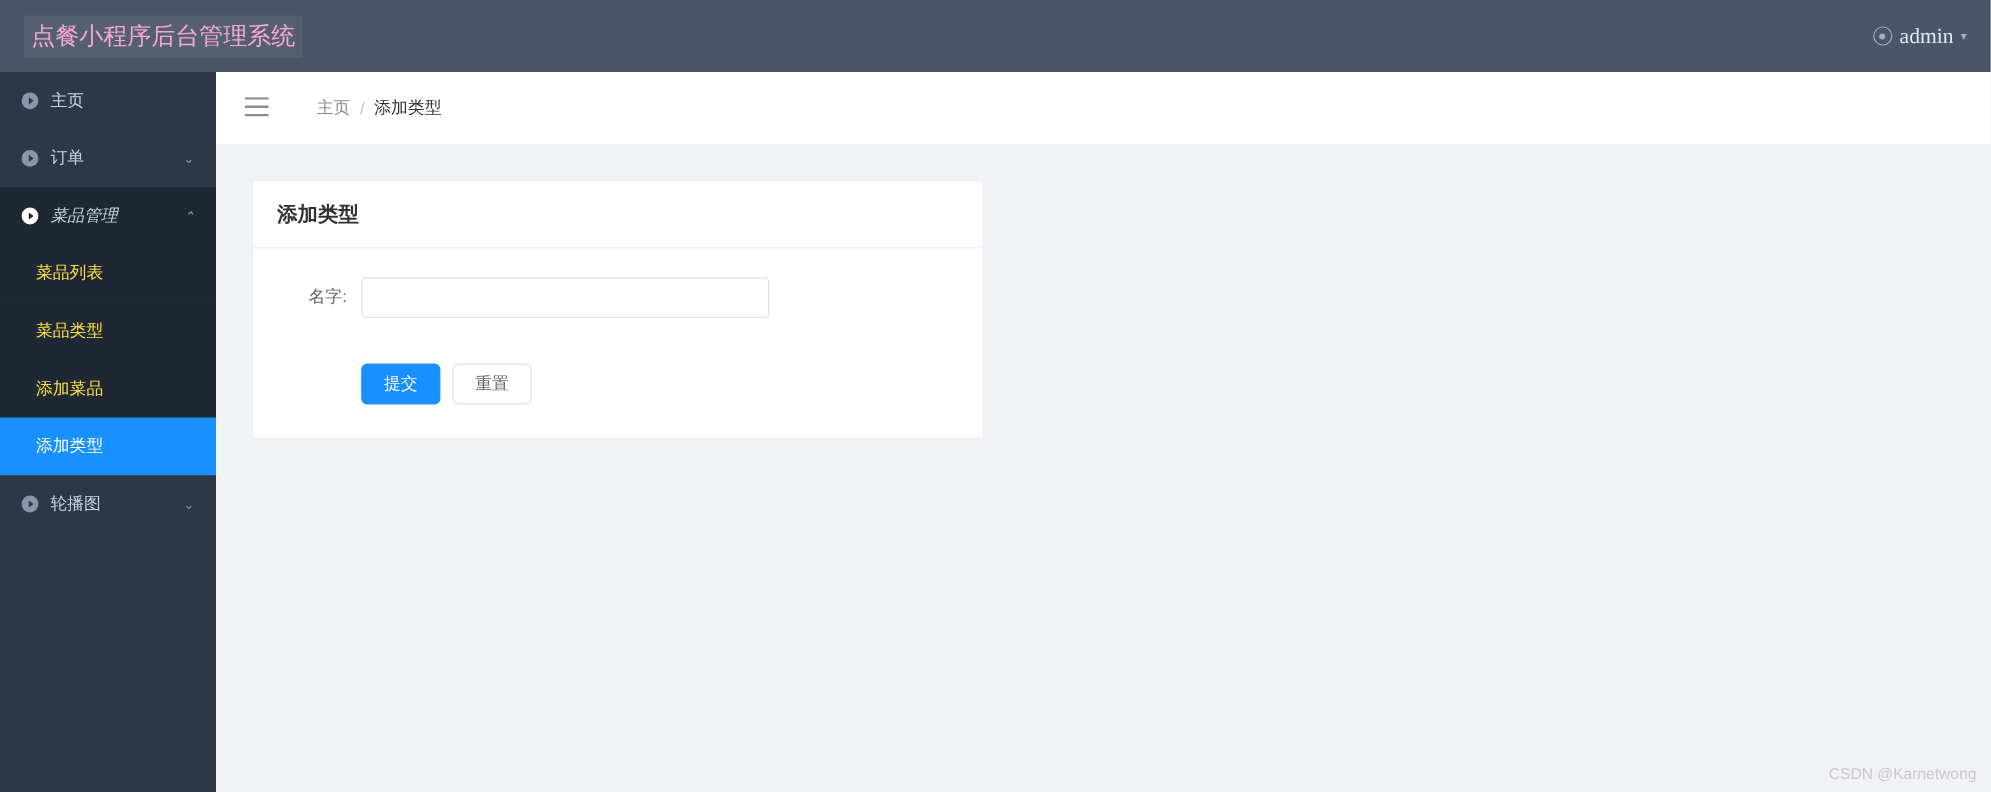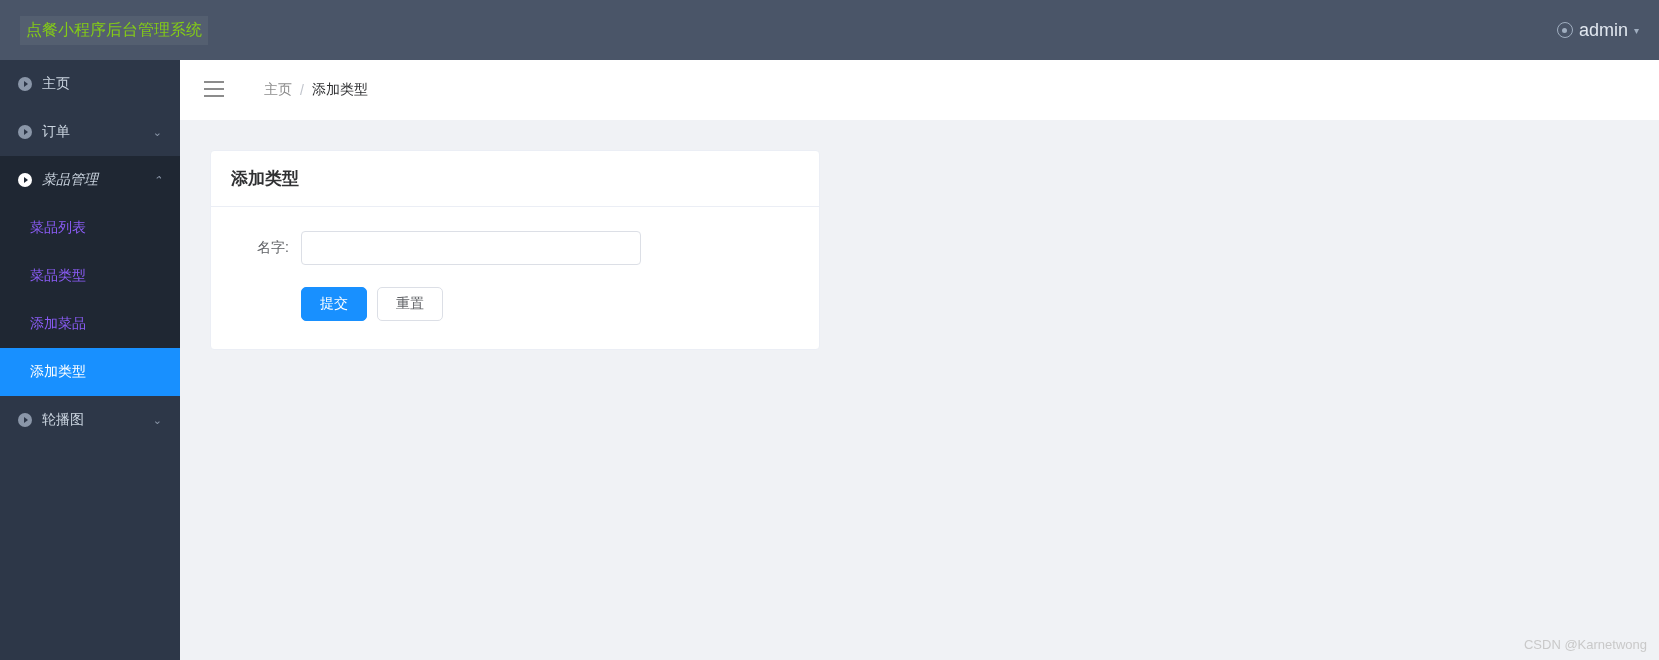--- a/index.html
+++ b/index.html
@@ -8,32 +8,33 @@
     .header {
       height: 60px;
       background: #4a5568;
       color: #fff;
       display: flex;
       align-items: center;
       justify-content: space-between;
       padding: 0 20px;
     }
     .header-title {
-      font-size: 16px;
-      color: #84cc16;
+      font-size: 20px;
+      color: #f9a8d4;
       background: rgba(255,255,255,0.06);
       padding: 4px 6px;
     }
     .header-user {
       display: flex;
       align-items: center;
       gap: 6px;
       color: #e2e8f0;
       cursor: pointer;
       font-size: 18px;
+      font-family: Liberation Serif, serif;
     }
     .header-user .caret { font-size: 10px; color: #a0aec0; }
     .user-icon {
       width: 16px; height: 16px; border-radius: 50%;
       border: 1.5px solid #a0aec0; display: inline-flex;
       align-items: center; justify-content: center;
     }
     .user-icon::after { content: ""; width: 5px; height: 5px; border-radius: 50%; background: #a0aec0; }
     
     .layout { display: flex; height: calc(100vh - 60px); }
@@ -56,21 +57,21 @@
     .menu-item.dark { background: #1f2733; font-style: italic; }
     .menu-item .arrow { margin-left: auto; font-size: 11px; color: #8a96a8; }
     .submenu-item {
       display: flex;
       align-items: center;
       height: 48px;
       padding-left: 30px;
       cursor: pointer;
       font-size: 14px;
       background: #1f2733;
-      color: #8b5cf6;
+      color: #fde047;
     }
     .submenu-item.active { background: #1890ff; color: #fff; }
     .nav-icon {
       width: 14px; height: 14px;
       border-radius: 50%;
       background: #8a96a8;
       display: inline-flex; align-items: center; justify-content: center;
       flex-shrink: 0;
     }
     .nav-icon::before {
@@ -111,21 +112,21 @@
       padding: 16px 20px;
       border-bottom: 1px solid #ebeef5;
       font-size: 17px;
       font-weight: 600;
       color: #303133;
     }
     .card-body { padding: 24px 30px 28px; }
     .form-row {
       display: flex;
       align-items: center;
-      margin-bottom: 22px;
+      margin-bottom: 38px;
     }
     .form-label {
       width: 60px;
       text-align: right;
       padding-right: 12px;
       color: #606266;
       font-size: 14px;
     }
     .form-input {
       width: 340px;

